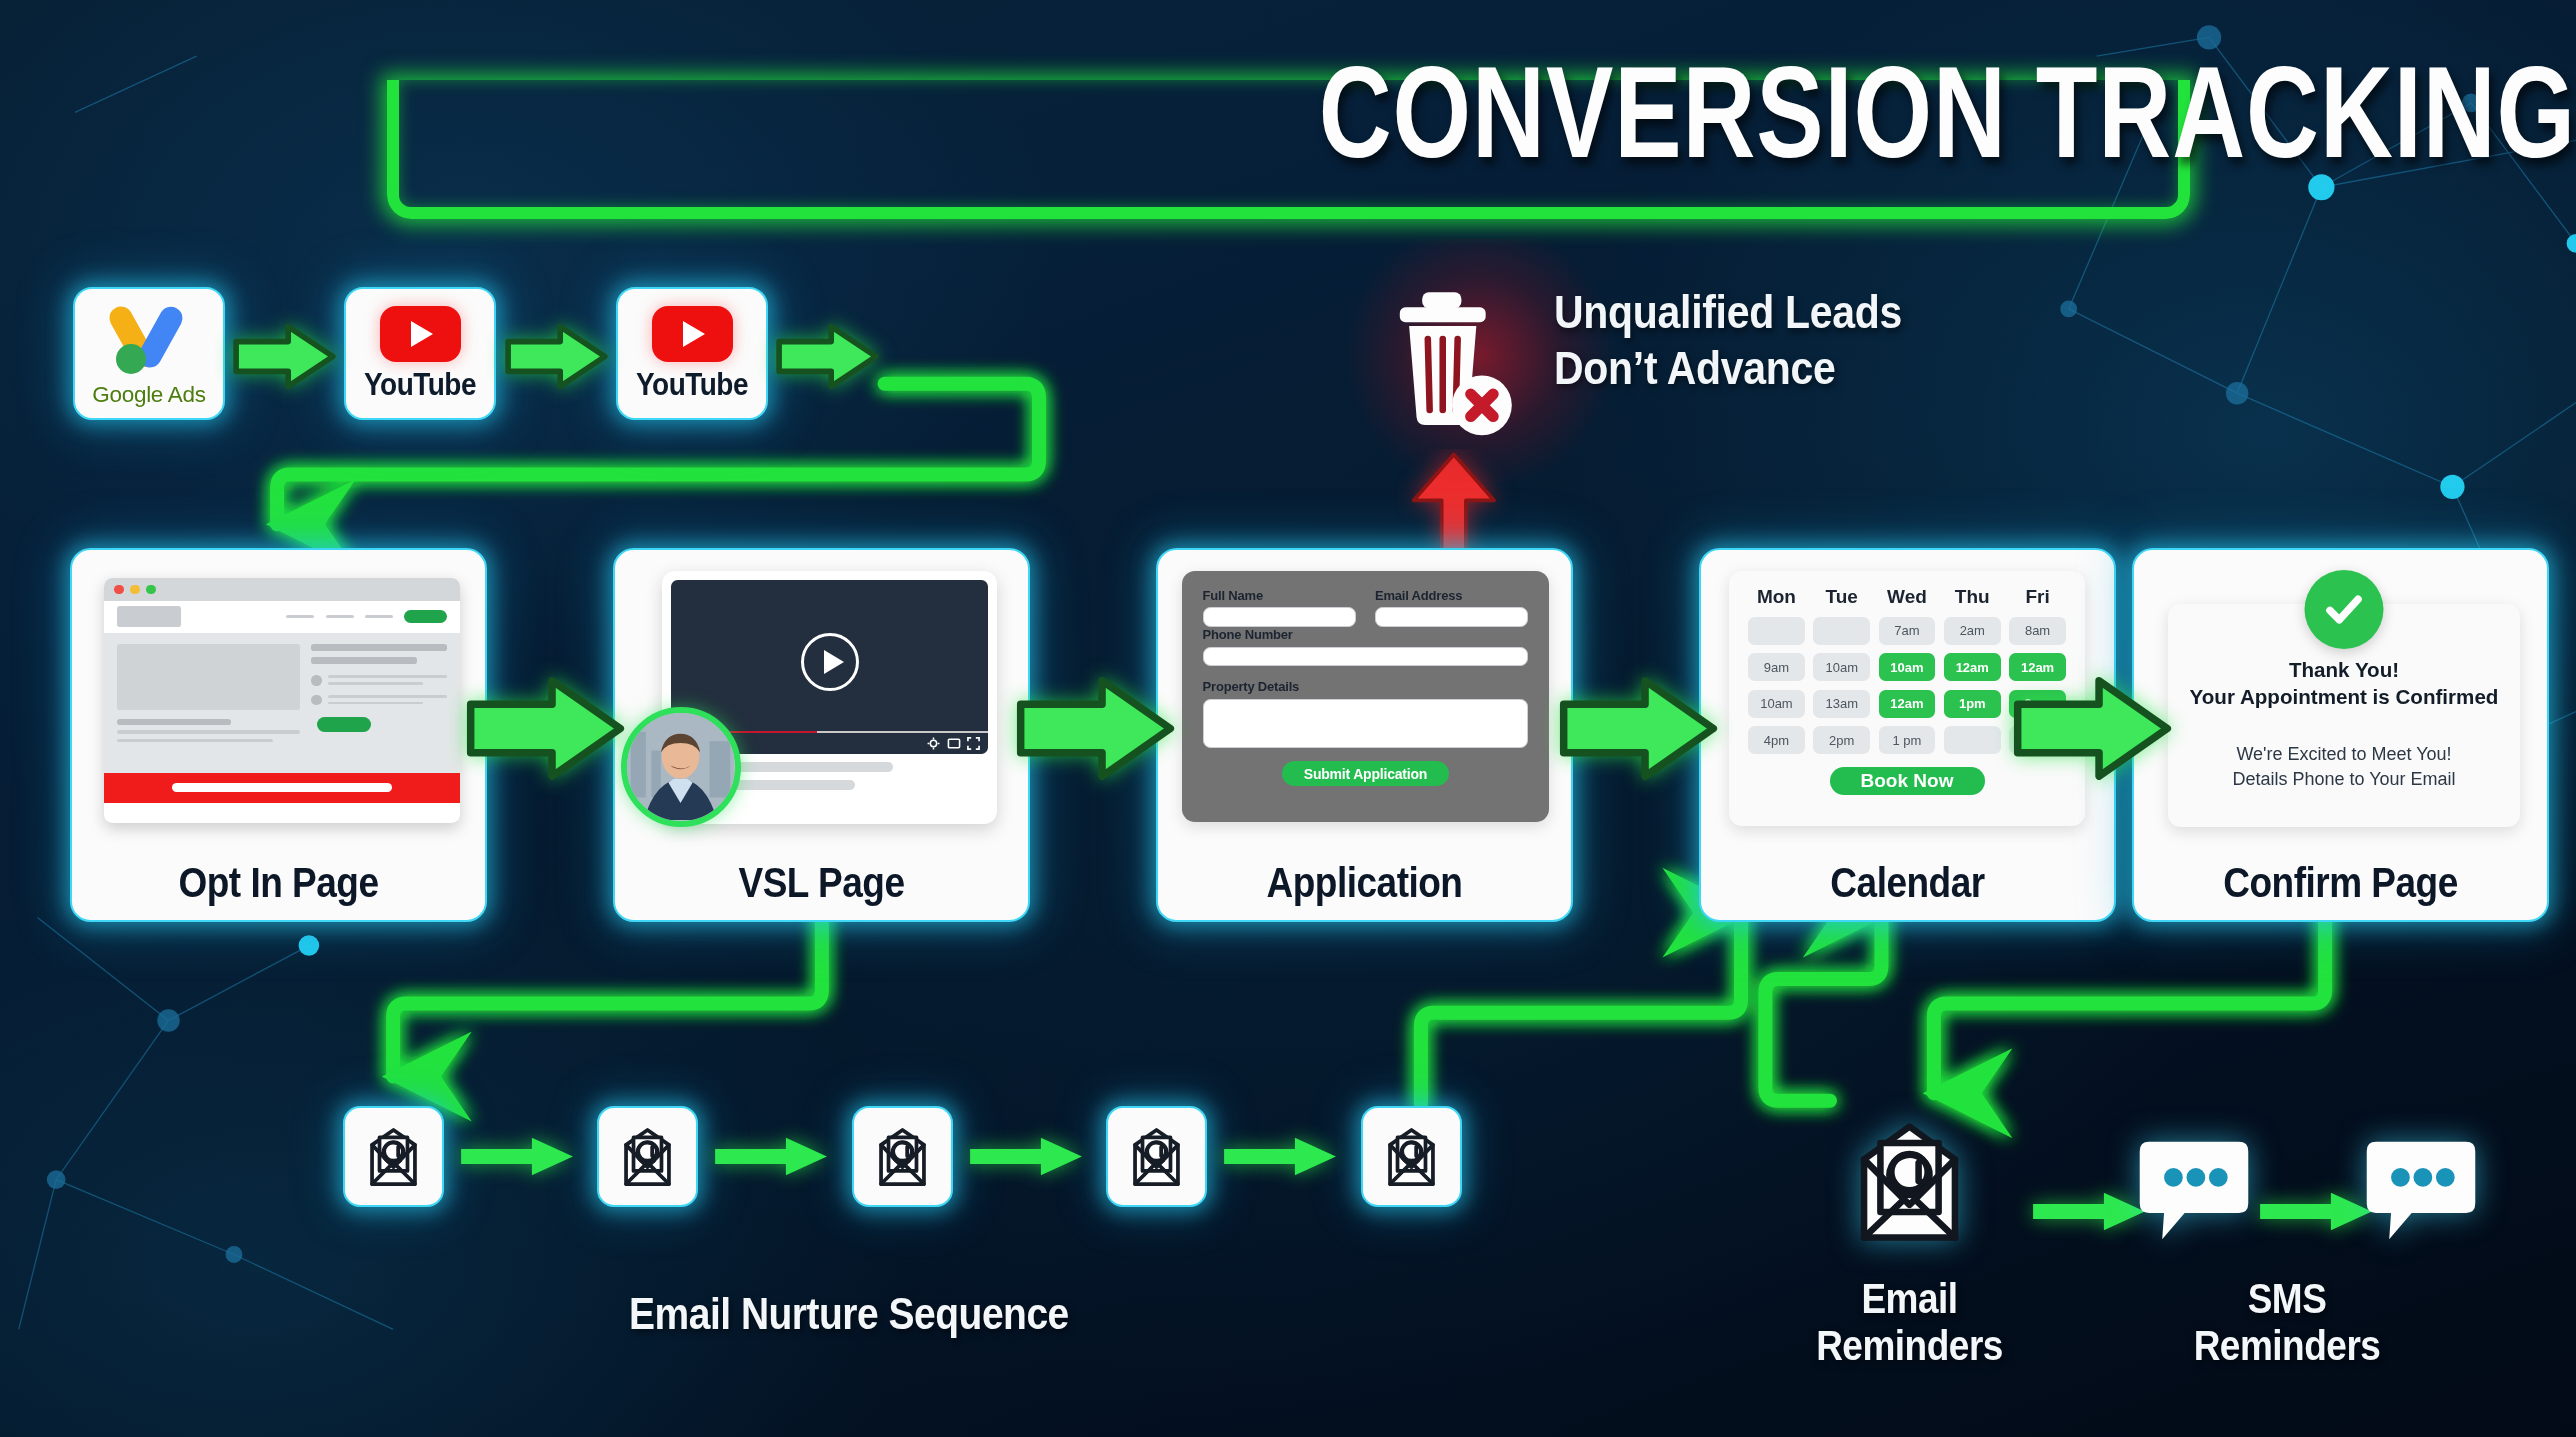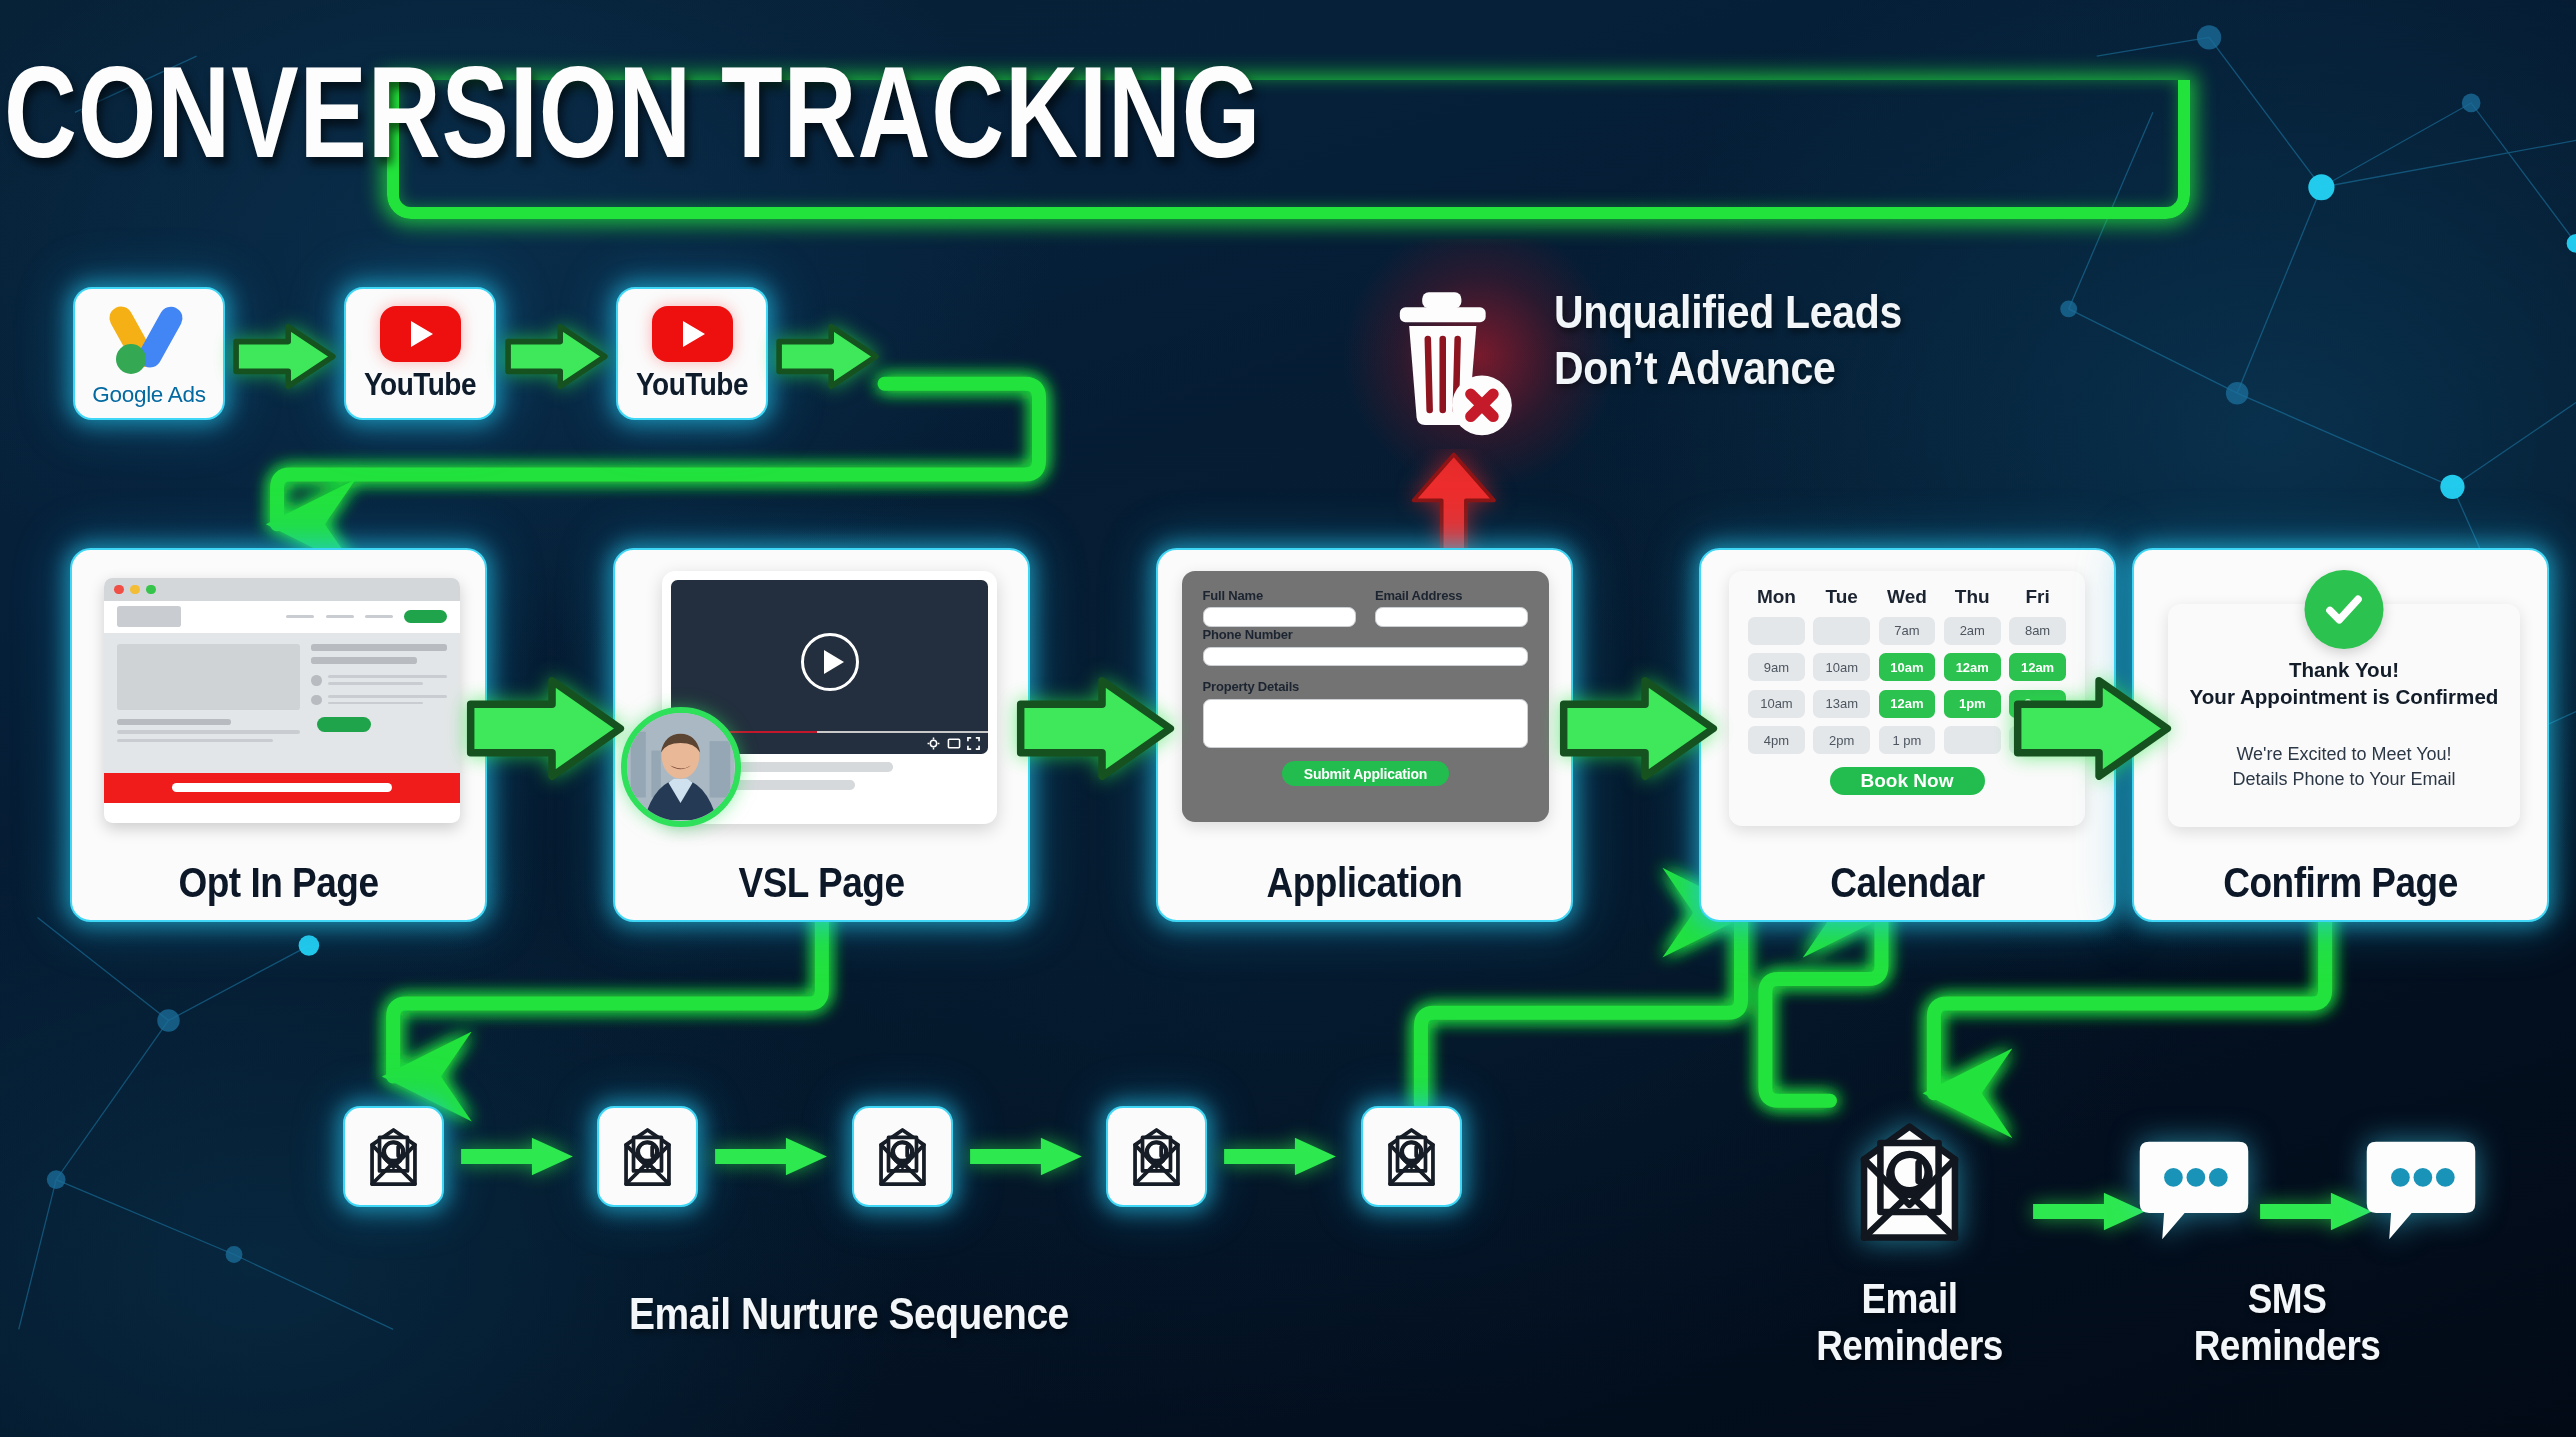--- a/index.html
+++ b/index.html
@@ -15,21 +15,21 @@
       radial-gradient(ellipse 842px 580px at 18% 18%, rgba(10,48,78,0.85) 0%, rgba(5,25,45,0) 70%),
       radial-gradient(ellipse 1030px 749px at 88% 30%, rgba(10,55,85,0.8) 0%, rgba(5,25,45,0) 70%),
       radial-gradient(ellipse 936px 655px at 10% 88%, rgba(8,45,70,0.75) 0%, rgba(4,20,38,0) 70%),
       radial-gradient(ellipse 1310px 842px at 50% 55%, rgba(6,30,52,0.9) 0%, rgba(3,14,28,0) 75%),
       linear-gradient(160deg,#072136 0%,#06203a 25%,#041629 55%,#030f1f 80%,#020a16 100%);
     overflow:hidden;
   }
   #netbg { position:absolute; inset:0; width:100%; height:100%; }
 
   
-  .title-wrap{ position:absolute; left:4px; right:0; top:17px; text-align:left; }
+  .title-wrap{ position:absolute; left:16px; right:0; top:17px; text-align:right; }
   .title-bracket{
     position:absolute; left:387px; top:80px; width:1803px; height:139px;
     border:12px solid #22e33c; border-top:none;
     border-radius:0 0 24px 24px;
     box-shadow:0 0 20.6px 5.6px rgba(34,227,60,.75), inset 0 0 15px rgba(34,227,60,.45);
   }
   .title-txt{
     position:relative; z-index:3;
     font-size:101px; font-weight:bold; color:#fdfdfd;
     letter-spacing:0.9px; line-height:1.05;
@@ -52,21 +52,21 @@
      transform:scaleY(1.12); }
 
   
   .gads{ position:relative; width:82px; height:75px; }
   .gads i{ position:absolute; display:block; }
   .gads .yellow{ left:12px; top:4.7px; width:22.5px; height:66px; background:#f5b016; border-radius:11.2px;
      transform:rotate(-29deg); transform-origin:50% 50%; }
   .gads .blue{ left:41px; top:4.7px; width:22.5px; height:66px; background:#4285f4; border-radius:11.2px;
      transform:rotate(29deg); transform-origin:50% 50%; }
   .gads .green{ left:7.5px; top:45px; width:30px; height:30px; background:#34a853; border-radius:50%; }
-  .gads-txt{ font-size:22.5px; color:#0369a1; letter-spacing:-0.3px; }
+  .gads-txt{ font-size:22.5px; color:#4d7c0f; letter-spacing:-0.3px; }
 
   
   .ytlogo{ width:81px; height:56px; background:#ee0f0f; border-radius:16px;
     display:flex; align-items:center; justify-content:center;
     box-shadow:0 0 15px rgba(255,40,40,.35); }
   .ytlogo::after{ content:""; width:0; height:0; margin-left:4.7px;
     border-left:22.5px solid #fff; border-top:13px solid transparent; border-bottom:13px solid transparent; }
 
   
   .chev{ position:absolute; }

